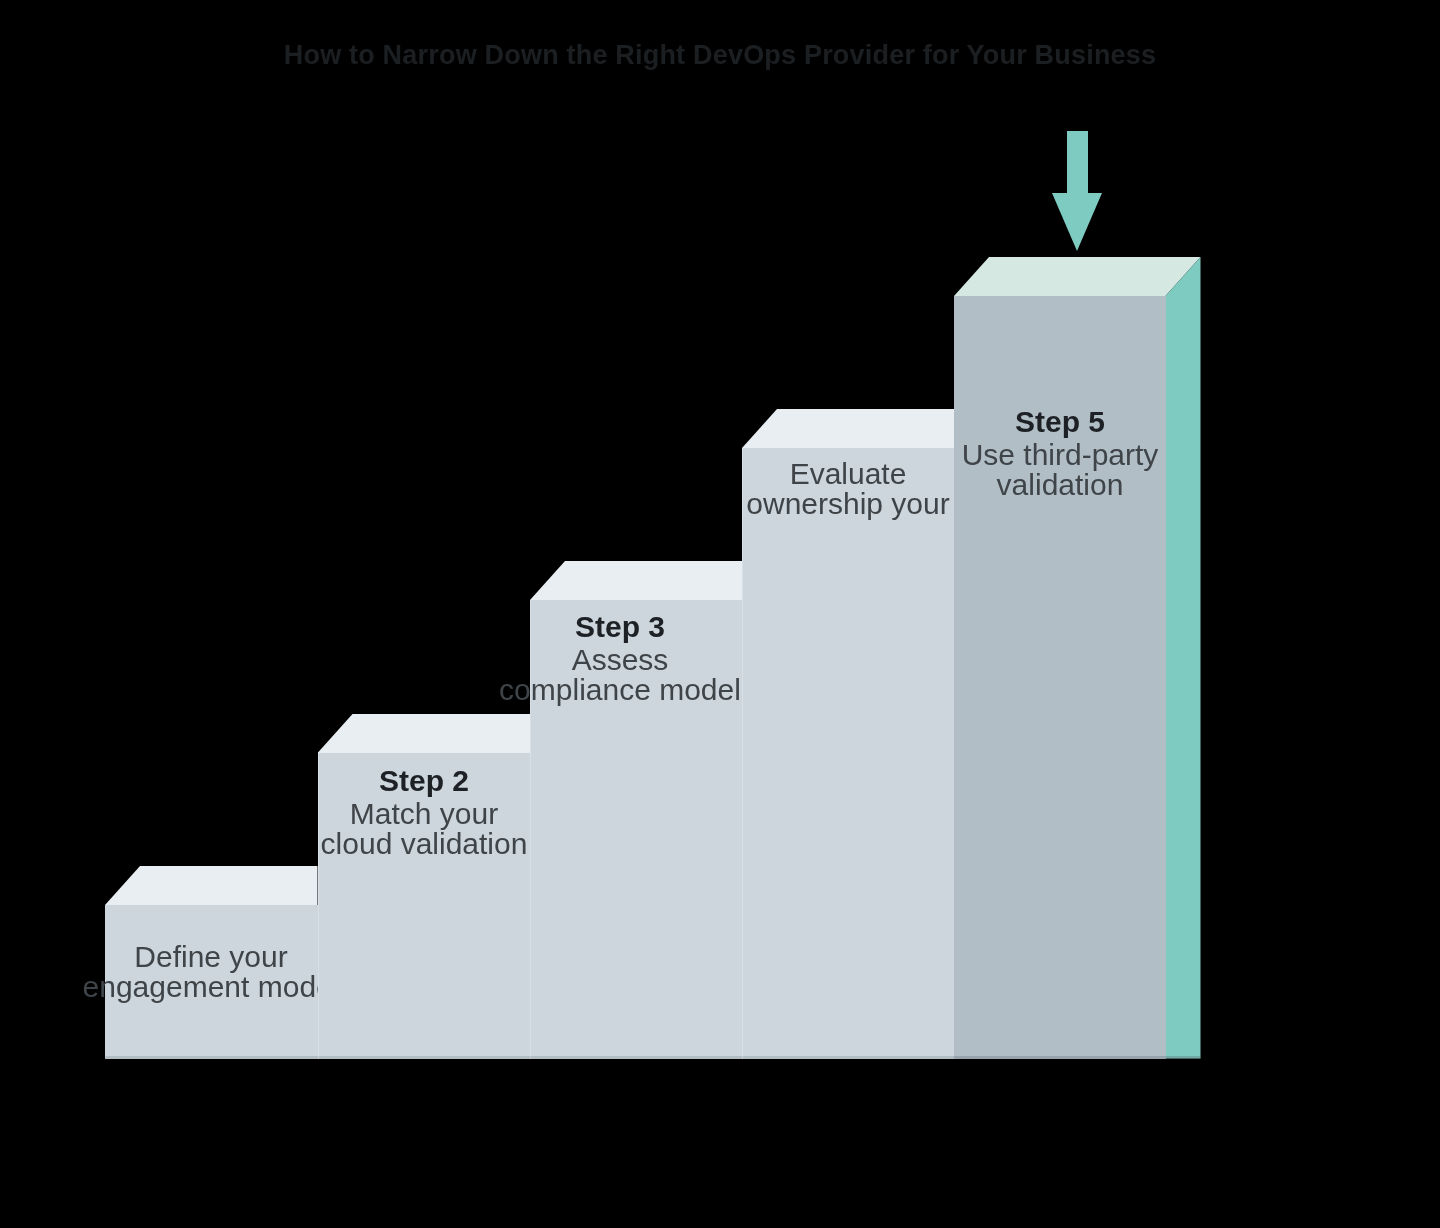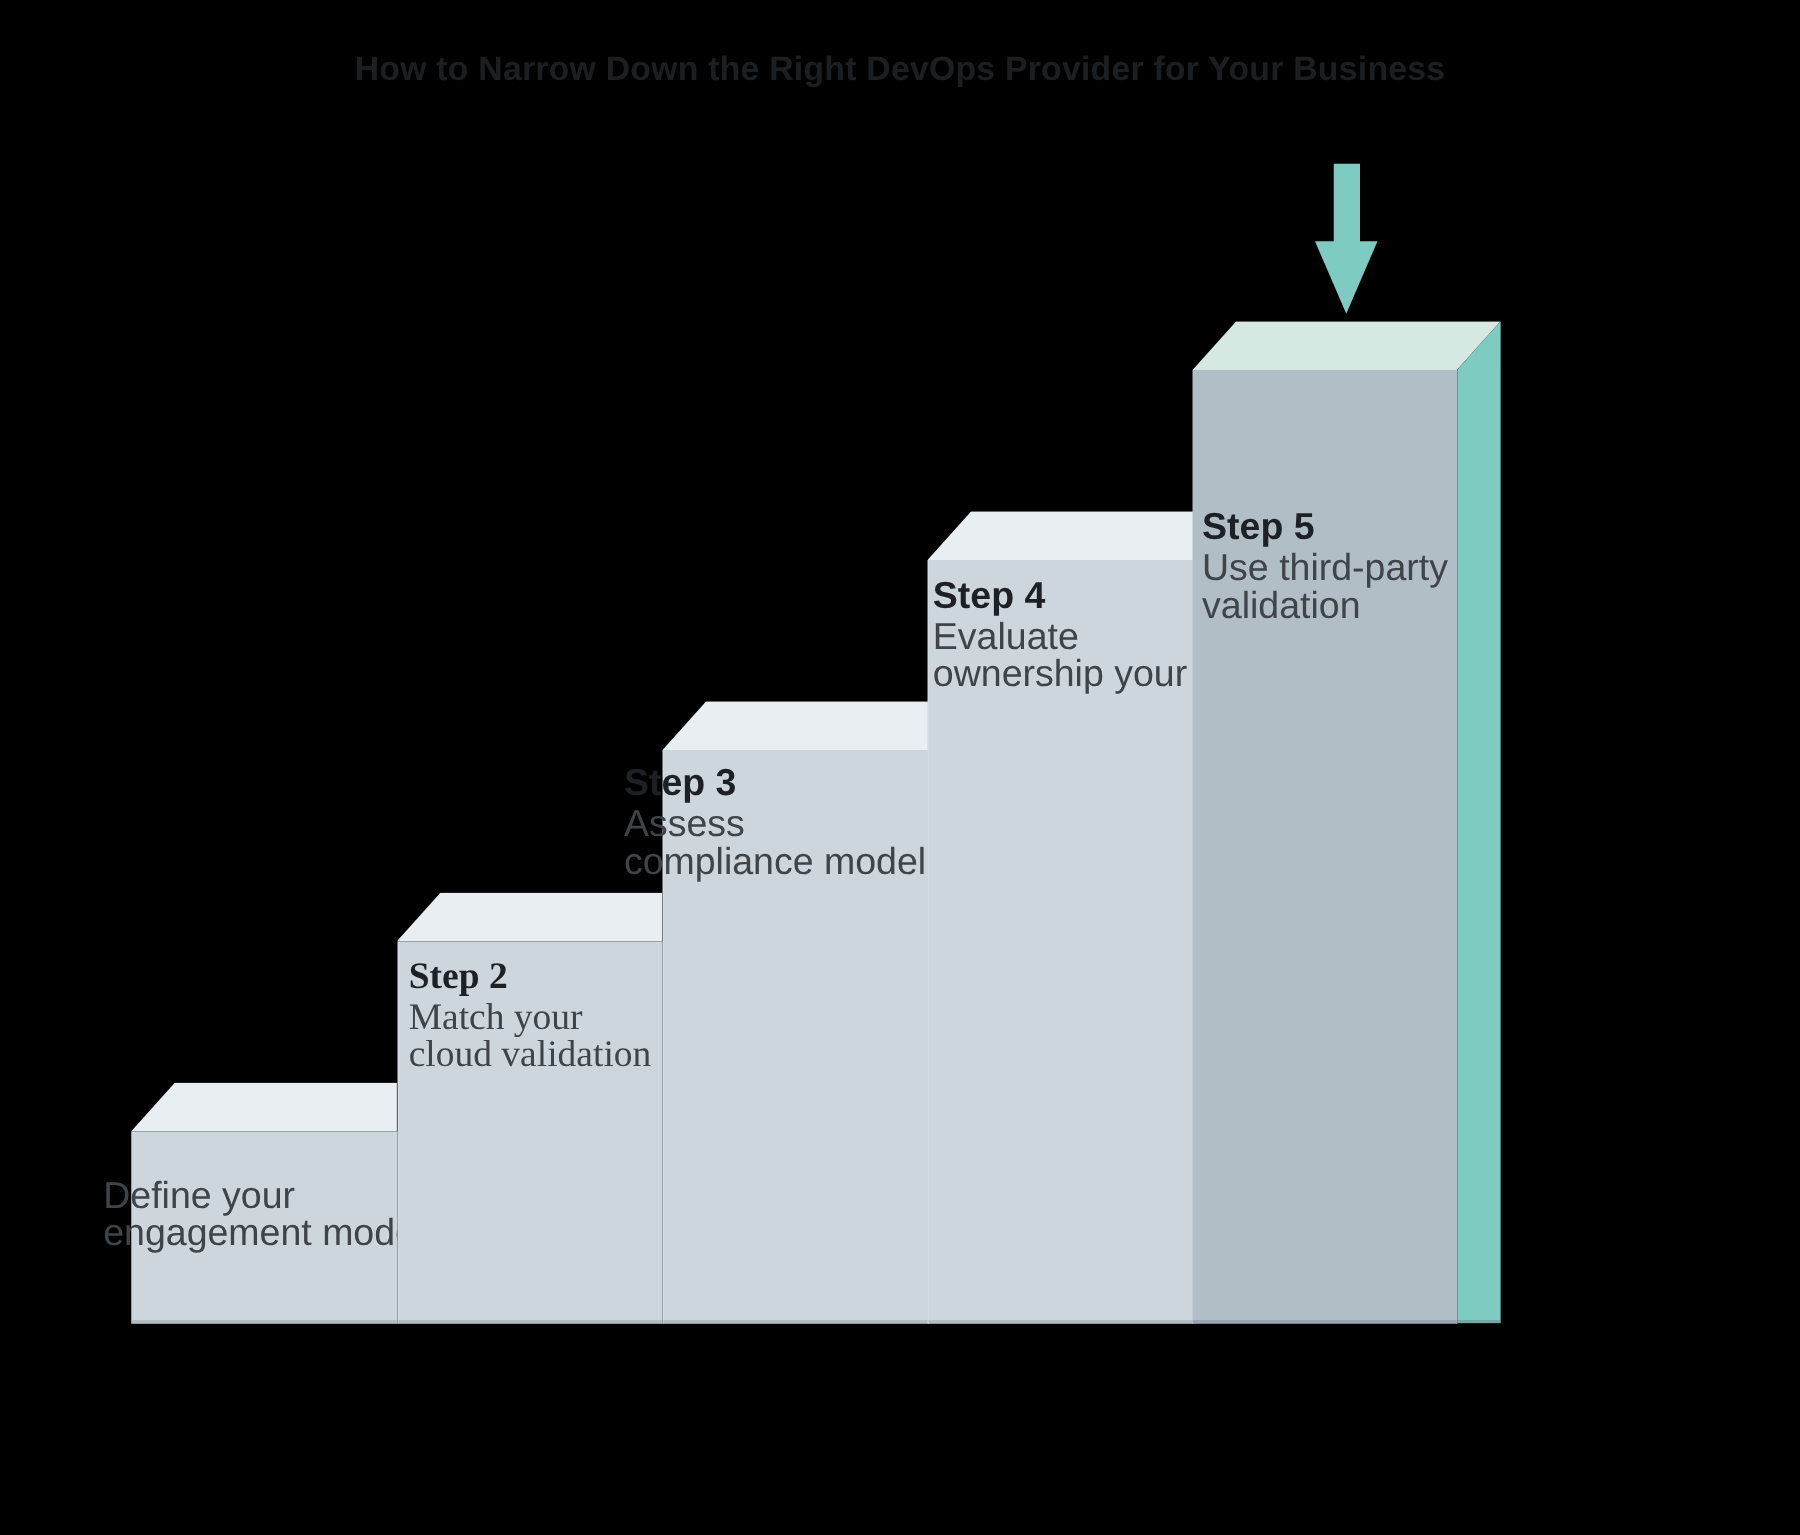--- a/index.html
+++ b/index.html
@@ -62,36 +62,37 @@
     left: 1165.5px; top: 257px; width: 35px; height: 801.5px;
     background: var(--accent-teal, #7ecbc2);
     clip-path: polygon(0 39px, 100% 0, 100% 100%, 0 100%);
     box-shadow: inset 0 -3px 0 rgba(90,105,115,0.35);
   }
   .s2.front, .s3.front, .s4.front { box-shadow: inset 1px 0 0 rgba(255,255,255,0.25), inset 0 -3px 0 rgba(110,125,135,0.28); }
   
   .step-text {
     position: absolute;
     transform: translateX(-50%);
+    text-align: center;
     white-space: nowrap;
   }
   .step-label {
     font-size: 30px;
     line-height: 36px;
     font-weight: 700;
     color: var(--step-label-text, #1d2125);
   }
   .step-desc {
     font-size: 30px;
     line-height: 30px;
     font-weight: 400;
     color: var(--step-description-text, #3f4449);
   }
   .t1 { left: 211px;  top: 942px; }
-  .t2 { left: 424px;  top: 763px; font-family: Liberation Serif, serif; }
+  .t2 { left: 424px;  top: 763px; }
   .t3 { left: 620px;  top: 609px; }
   .t4 { left: 848px;  top: 459px; }
   .t5 { left: 1060px; top: 404px; }
   
   .arrow-shaft {
     position: absolute;
     left: 1066.5px; top: 131px;
     width: 21px; height: 63px;
     background: var(--accent-teal, #7ecbc2);
   }
@@ -142,21 +143,20 @@
       <div class="step-label">Step 3</div>
       <div class="step-desc">Assess</div>
       <div class="step-desc">compliance model</div>
     </div>
   </div>
 
   <div>
     <div class="face top s4"></div>
     <div class="face front s4"></div>
     <div class="step-text t4">
-      <div class="step-label">Step 4</div>
       <div class="step-desc">Evaluate</div>
       <div class="step-desc">ownership your</div>
     </div>
   </div>
 
   <div>
     <div class="face top s5"></div>
     <div class="face side s5"></div>
     <div class="face front s5"></div>
     <div class="step-text t5">

